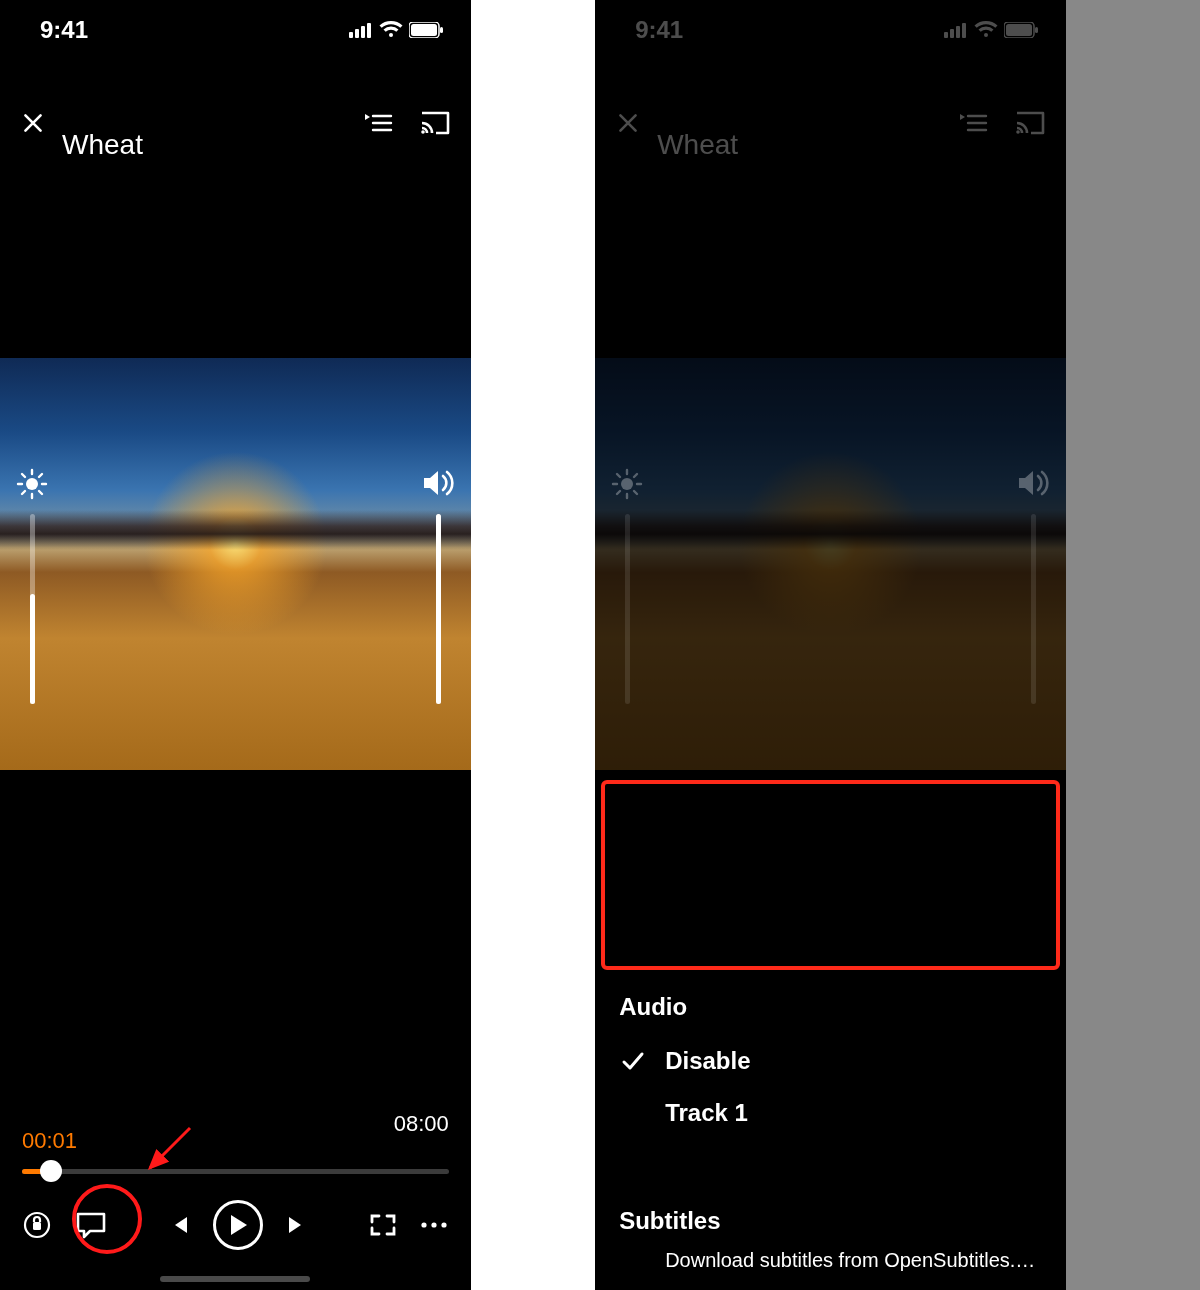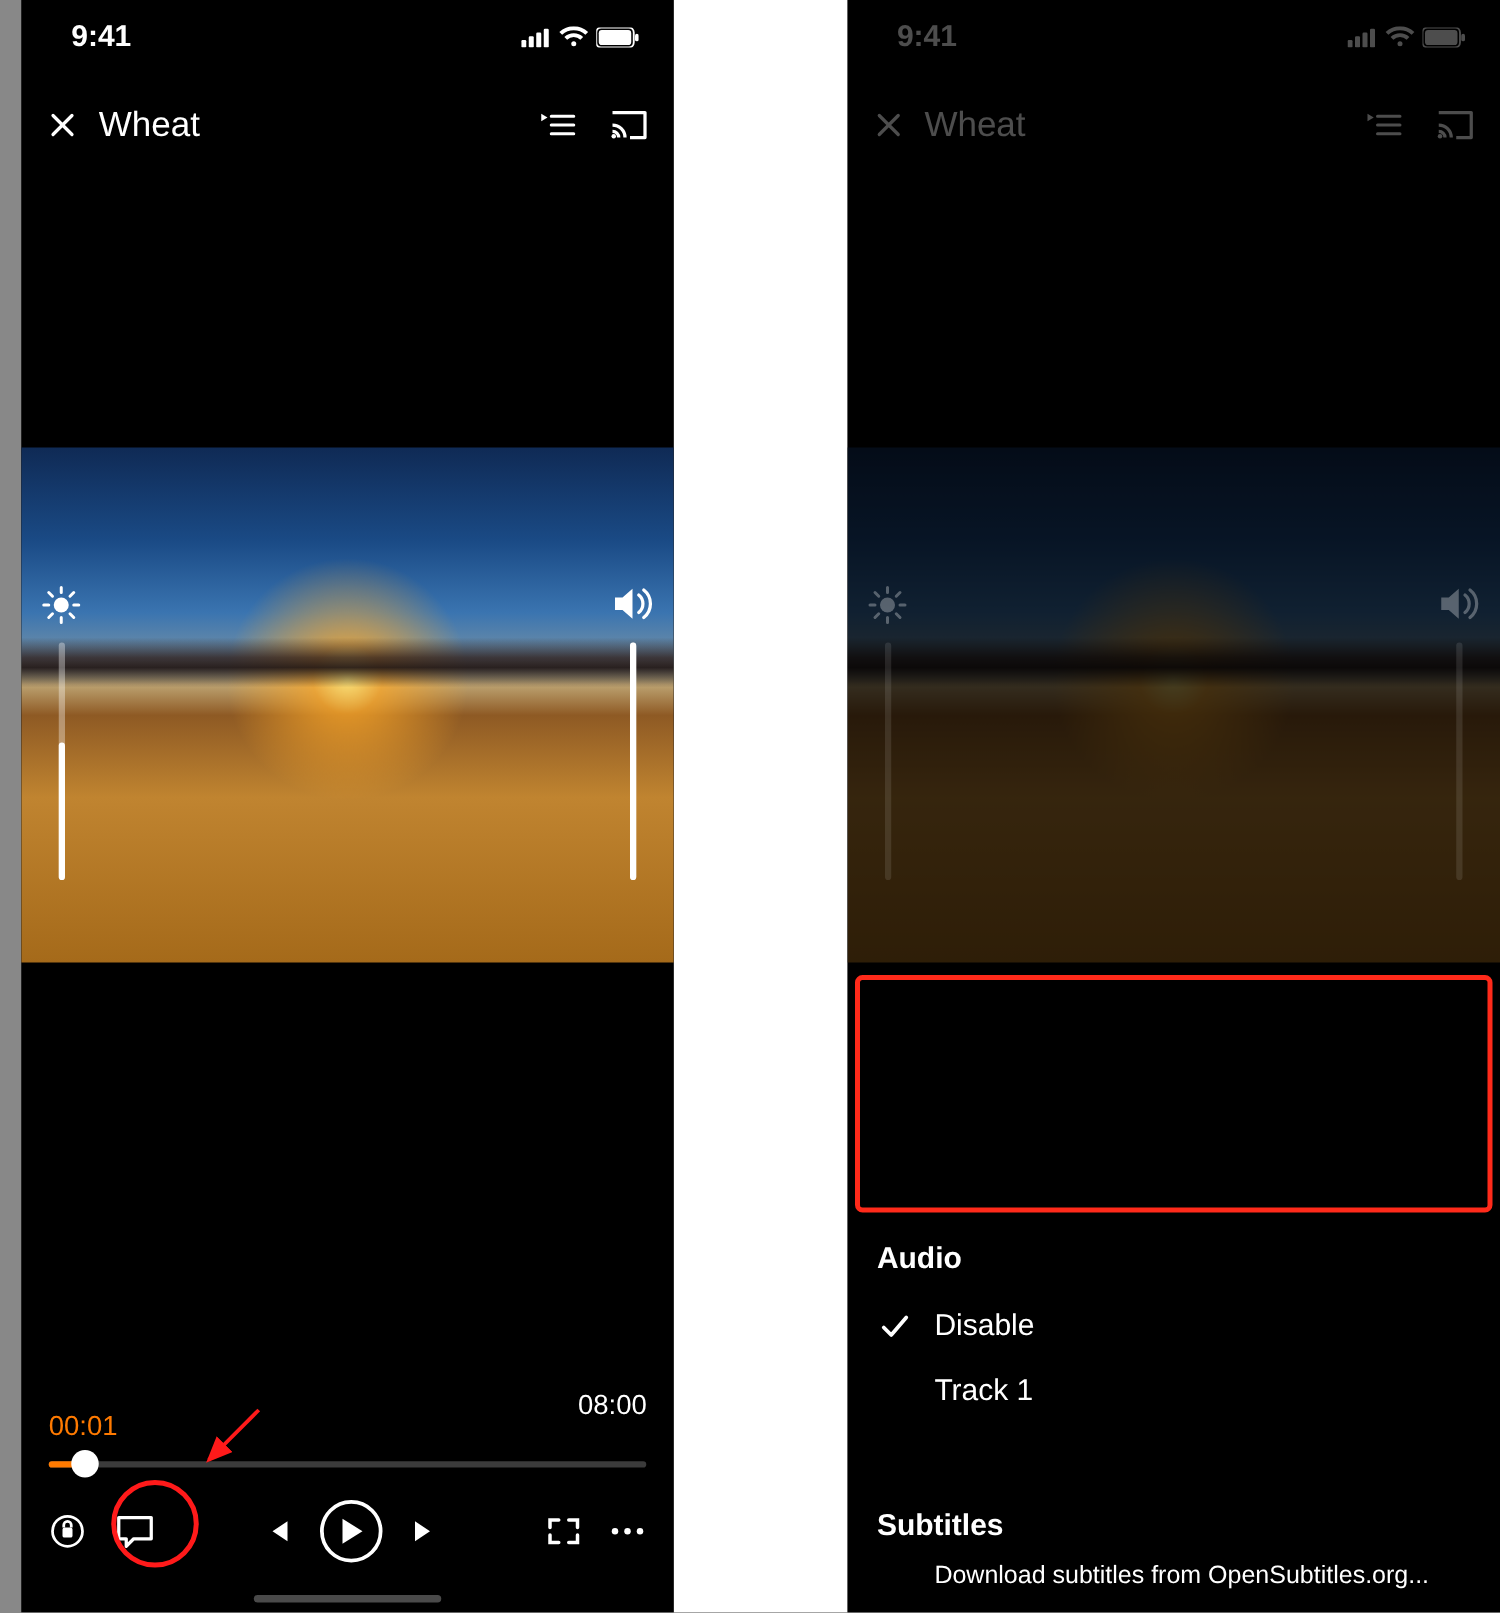--- a/index.html
+++ b/index.html
@@ -1,33 +1,33 @@
 <!DOCTYPE html>
 <html><head>
 <meta charset="utf-8">
 <style>
 
 *{box-sizing:border-box;margin:0;padding:0;font-family:-apple-system,BlinkMacSystemFont,"Helvetica Neue",Arial,sans-serif;}
 html,body{width:1200px;height:1290px;background:#888;}
 
-.phones{display:flex;width:1200px;height:1290px;padding-left:17px;}
+.phones{display:flex;width:1066px;height:1290px;}
 .phone{position:relative;width:530px;height:1290px;background:#000;overflow:hidden;border-radius:0;}
 .phone.left{margin-right:0;}
 .divider{width:140px;height:1290px;background:#ffffff;}
 
 
 .statusbar{display:flex;align-items:center;justify-content:space-between;padding:10px 28px 0 40px;height:50px;color:#fff;}
 .statusbar .time{font-size:24px;font-weight:600;}
 .status-right{display:flex;align-items:center;gap:6px;}
 .signal-icon,.wifi-icon,.battery-icon{display:inline-flex;}
 
 
 .header{display:flex;align-items:center;justify-content:space-between;padding:34px 20px 0 20px;color:#fff;}
 .header-left{display:flex;align-items:center;gap:16px;}
-.header-title{font-size:28px;font-weight:400;}
+.header-title{font-size:28px;font-weight:400;margin-top:45px;}
 .header-right{display:flex;align-items:center;gap:26px;}
 
 
 .phone.dim .header,
 .phone.dim .statusbar,
 .phone.dim .overlay-controls{opacity:.30;}
 .phone.dim .video-frame{filter:brightness(.28);}
 
 
 .video-frame{position:absolute;left:0;right:0;top:358px;height:412px;
@@ -73,21 +73,21 @@
 
 .red-circle{position:absolute;width:70px;height:70px;border:4px solid #ff1a1a;border-radius:50%;left:72px;bottom:36px;}
 .arrow{position:absolute;left:140px;bottom:108px;}
 
 
 .home-ind{position:absolute;left:50%;transform:translateX(-50%);bottom:8px;width:150px;height:6px;border-radius:3px;background:#4a4a4a;}
 
 
 .panel{position:absolute;left:0;right:0;bottom:0;color:#fff;padding:0 0 18px 0;}
 .section-title{font-size:24px;font-weight:600;padding:20px 24px 14px;}
-.option{display:flex;align-items:center;gap:18px;padding:12px 24px;font-size:24px;font-weight:400;}
+.option{display:flex;align-items:center;gap:18px;padding:12px 24px;font-size:24px;font-weight:700;}
 .option .chk{width:28px;display:flex;justify-content:center;}
 .dl-line{padding:0 24px 0 46px;font-size:20px;white-space:nowrap;overflow:hidden;text-overflow:ellipsis;margin-left:24px;}
 
 .red-box{position:absolute;border:4px solid #ff2a1a;border-radius:6px;}
 </style>
 </head>
 <body>
 
 <div class="phones">
 

